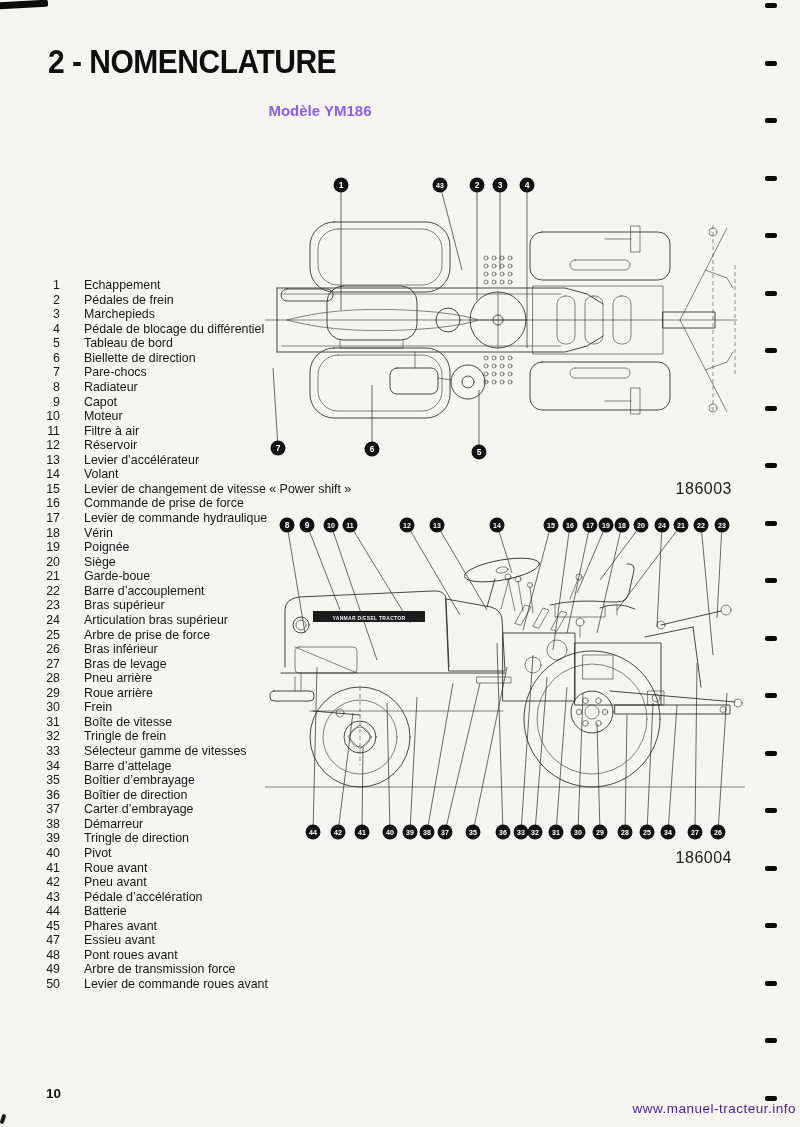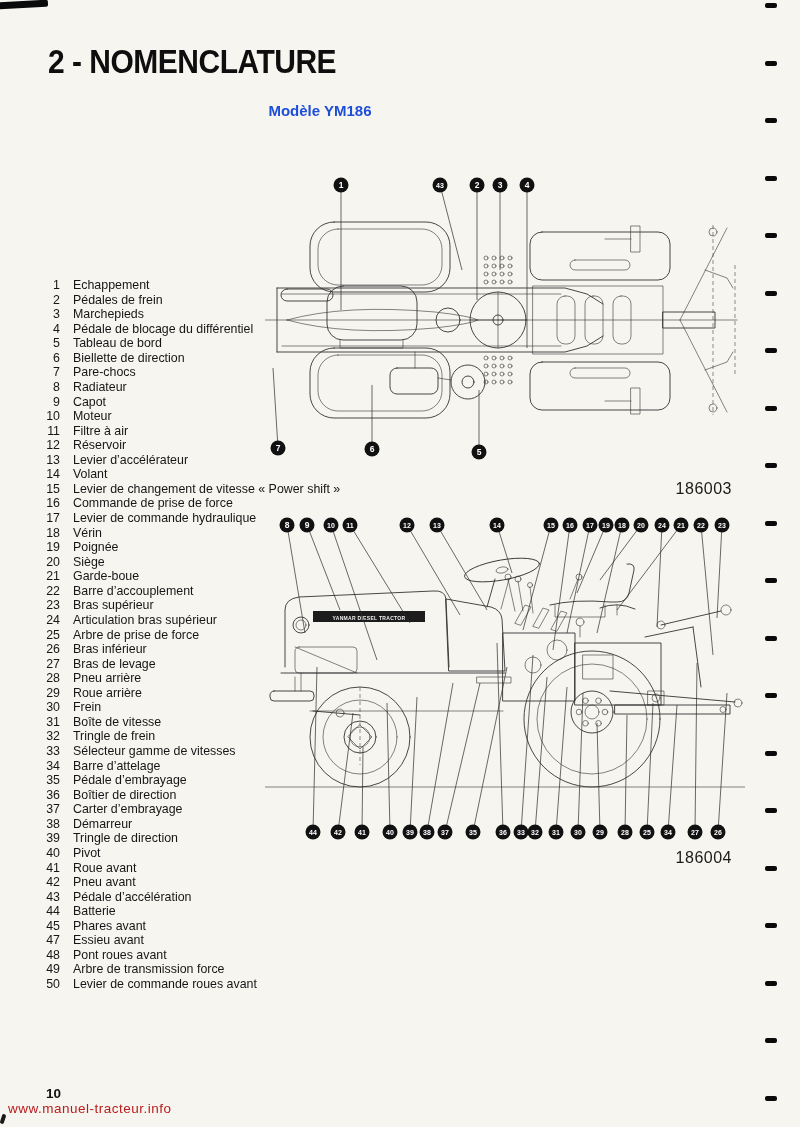--- a/index.html
+++ b/index.html
@@ -8,43 +8,43 @@
   
   .corner-mark{position:absolute;top:1px;left:-4px;width:52px;height:7px;background:#0a0a0a;
                transform:rotate(-3deg);border-radius:2px;}
   .corner-mark-bottom{position:absolute;top:1114px;left:1px;width:4px;height:10px;background:#1a1a1a;
                transform:rotate(18deg);border-radius:2px;}
   .bmark{position:absolute;left:765px;width:12px;height:5px;background:#0a0a0a;border-radius:2px;}
   
   .title{position:absolute;left:48px;top:44px;font-size:30px;font-weight:900;letter-spacing:-0.5px;
          transform:scaleY(1.08);transform-origin:left top;color:#0e0e0e;white-space:nowrap;}
   .subtitle{position:absolute;left:240px;top:102px;width:160px;text-align:center;
-            font-size:15px;font-weight:bold;color:#1d4ed8;}
+            font-size:15px;font-weight:bold;color:#8b5cf6;}
   
   .parts{position:absolute;left:30px;top:278px;}
   .part-row{display:flex;height:14.57px;line-height:14.57px;font-size:12.4px;align-items:baseline;}
   .part-num{flex:0 0 30px;width:30px;text-align:right;}
-  .part-label{margin-left:13px;white-space:nowrap;}
+  .part-label{margin-left:24px;white-space:nowrap;}
   
   .fig{position:absolute;}
   .fig-label{position:absolute;left:640px;width:92px;text-align:right;font-size:16px;
              letter-spacing:0.5px;color:#1a1a1a;}
   svg .s{fill:none;stroke:#333;stroke-width:0.9;stroke-linejoin:round;stroke-linecap:round;}
   svg .thin{stroke-width:0.6;}
   svg .dash{fill:none;stroke:#444;stroke-width:0.6;stroke-dasharray:4 3;}
   svg .band{fill:#1c1c1c;stroke:none;}
   svg .band-text{fill:#efefec;font-family:"Liberation Sans",sans-serif;font-size:5px;
                  font-weight:bold;text-anchor:middle;letter-spacing:0.3px;}
   svg .leader{stroke:#2b2b2b;stroke-width:0.7;fill:none;}
   svg .disc{fill:#111;stroke:none;}
   svg .disc-num{fill:#fff;font-family:"Liberation Sans",sans-serif;font-weight:bold;text-anchor:middle;}
   
   .page-num{position:absolute;left:46px;top:1086px;font-size:13.5px;font-weight:bold;color:#0f0f0f;}
-  .watermark{position:absolute;left:8px;top:1101px;width:780px;text-align:left;
-             font-size:13.5px;letter-spacing:0.5px;color:#b91c1c;}
+  .watermark{position:absolute;left:16px;top:1101px;width:780px;text-align:right;
+             font-size:13.5px;letter-spacing:0.5px;color:#4c1d95;}
 </style>
 </head>
 <body>
 
 <div id="page">
 
   <div class="corner-mark"></div>
   <div class="corner-mark-bottom"></div>
   <div>
       <div class="bmark" style="top: 3px;"></div>
@@ -204,21 +204,21 @@
       <div class="part-row">
         <span class="part-num">33</span>
         <span class="part-label">Sélecteur gamme de vitesses</span>
       </div>
       <div class="part-row">
         <span class="part-num">34</span>
         <span class="part-label">Barre d’attelage</span>
       </div>
       <div class="part-row">
         <span class="part-num">35</span>
-        <span class="part-label">Pédale d’embrayage</span>
+        <span class="part-label">Boîtier d’embrayage</span>
       </div>
       <div class="part-row">
         <span class="part-num">36</span>
         <span class="part-label">Boîtier de direction</span>
       </div>
       <div class="part-row">
         <span class="part-num">37</span>
         <span class="part-label">Carter d’embrayage</span>
       </div>
       <div class="part-row">

